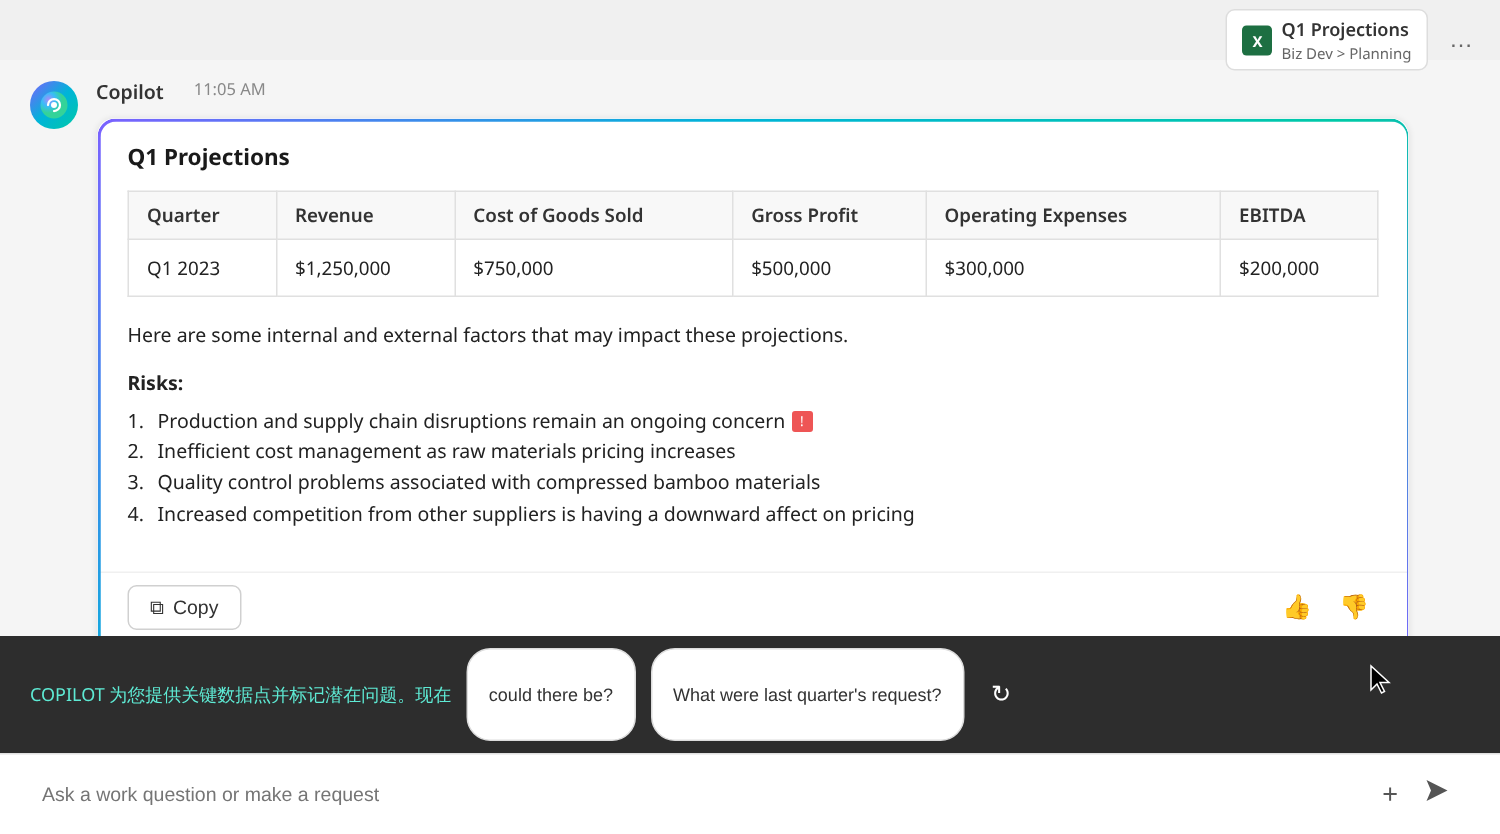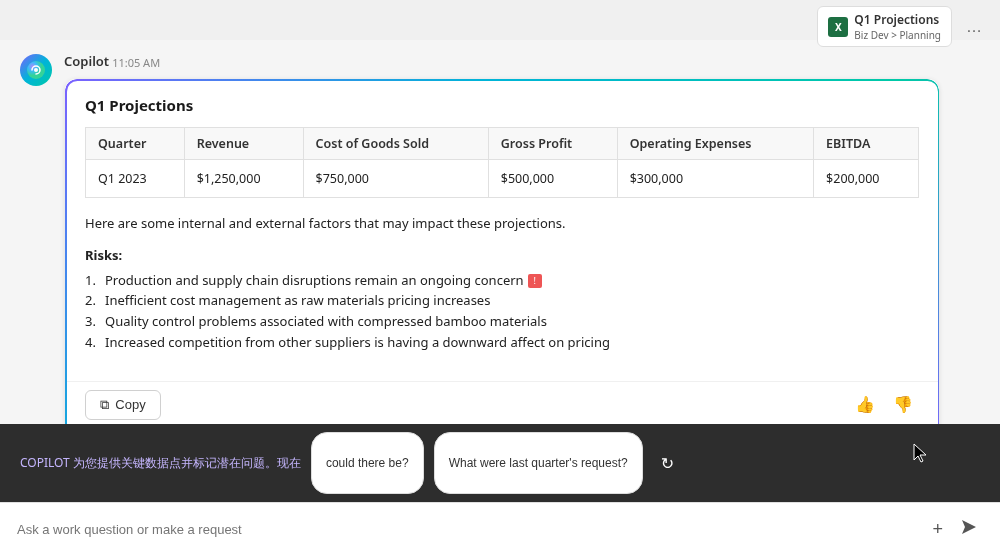--- a/index.html
+++ b/index.html
@@ -90,22 +90,22 @@
     .copilot-avatar svg {
       width: 20px;
       height: 20px;
     }
 
     .message-content {
       flex: 1;
     }
     .message-header {
       display: flex;
-      align-items: flex-end;
-      gap: 3px;
+      align-items: flex-start;
+      gap: 20px;
       margin-bottom: 8px;
     }
     .copilot-label {
       font-size: 13px;
       font-weight: 600;
       color: #333;
     }
     .timestamp {
       font-size: 11px;
       color: #888;
@@ -276,21 +276,21 @@
     
     .suggestion-bar {
       background: #2d2d2d;
       padding: 8px 20px;
       display: flex;
       align-items: center;
       gap: 10px;
       overflow: hidden;
     }
     .suggestion-label {
-      color: #c4b5fd;
+      color: #5eead4;
       font-size: 12px;
       flex-shrink: 0;
     }
     .suggestion-pill {
       background: white;
       border: 1px solid #ddd;
       border-radius: 16px;
       padding: 23px 14px;
       font-size: 12px;
       color: #333;
@@ -305,21 +305,21 @@
       cursor: pointer;
       font-size: 16px;
       margin-left: 4px;
       padding: 4px;
     }
 
     
     .input-bar {
       background: white;
       border-top: 1px solid #e0e0e0;
-      padding: 10px 17px;
+      padding: 10px 28px;
       display: flex;
       align-items: center;
       gap: 8px;
     }
     .chat-input {
       flex: 1;
       border: none;
       outline: none;
       font-size: 13px;
       color: #333;

